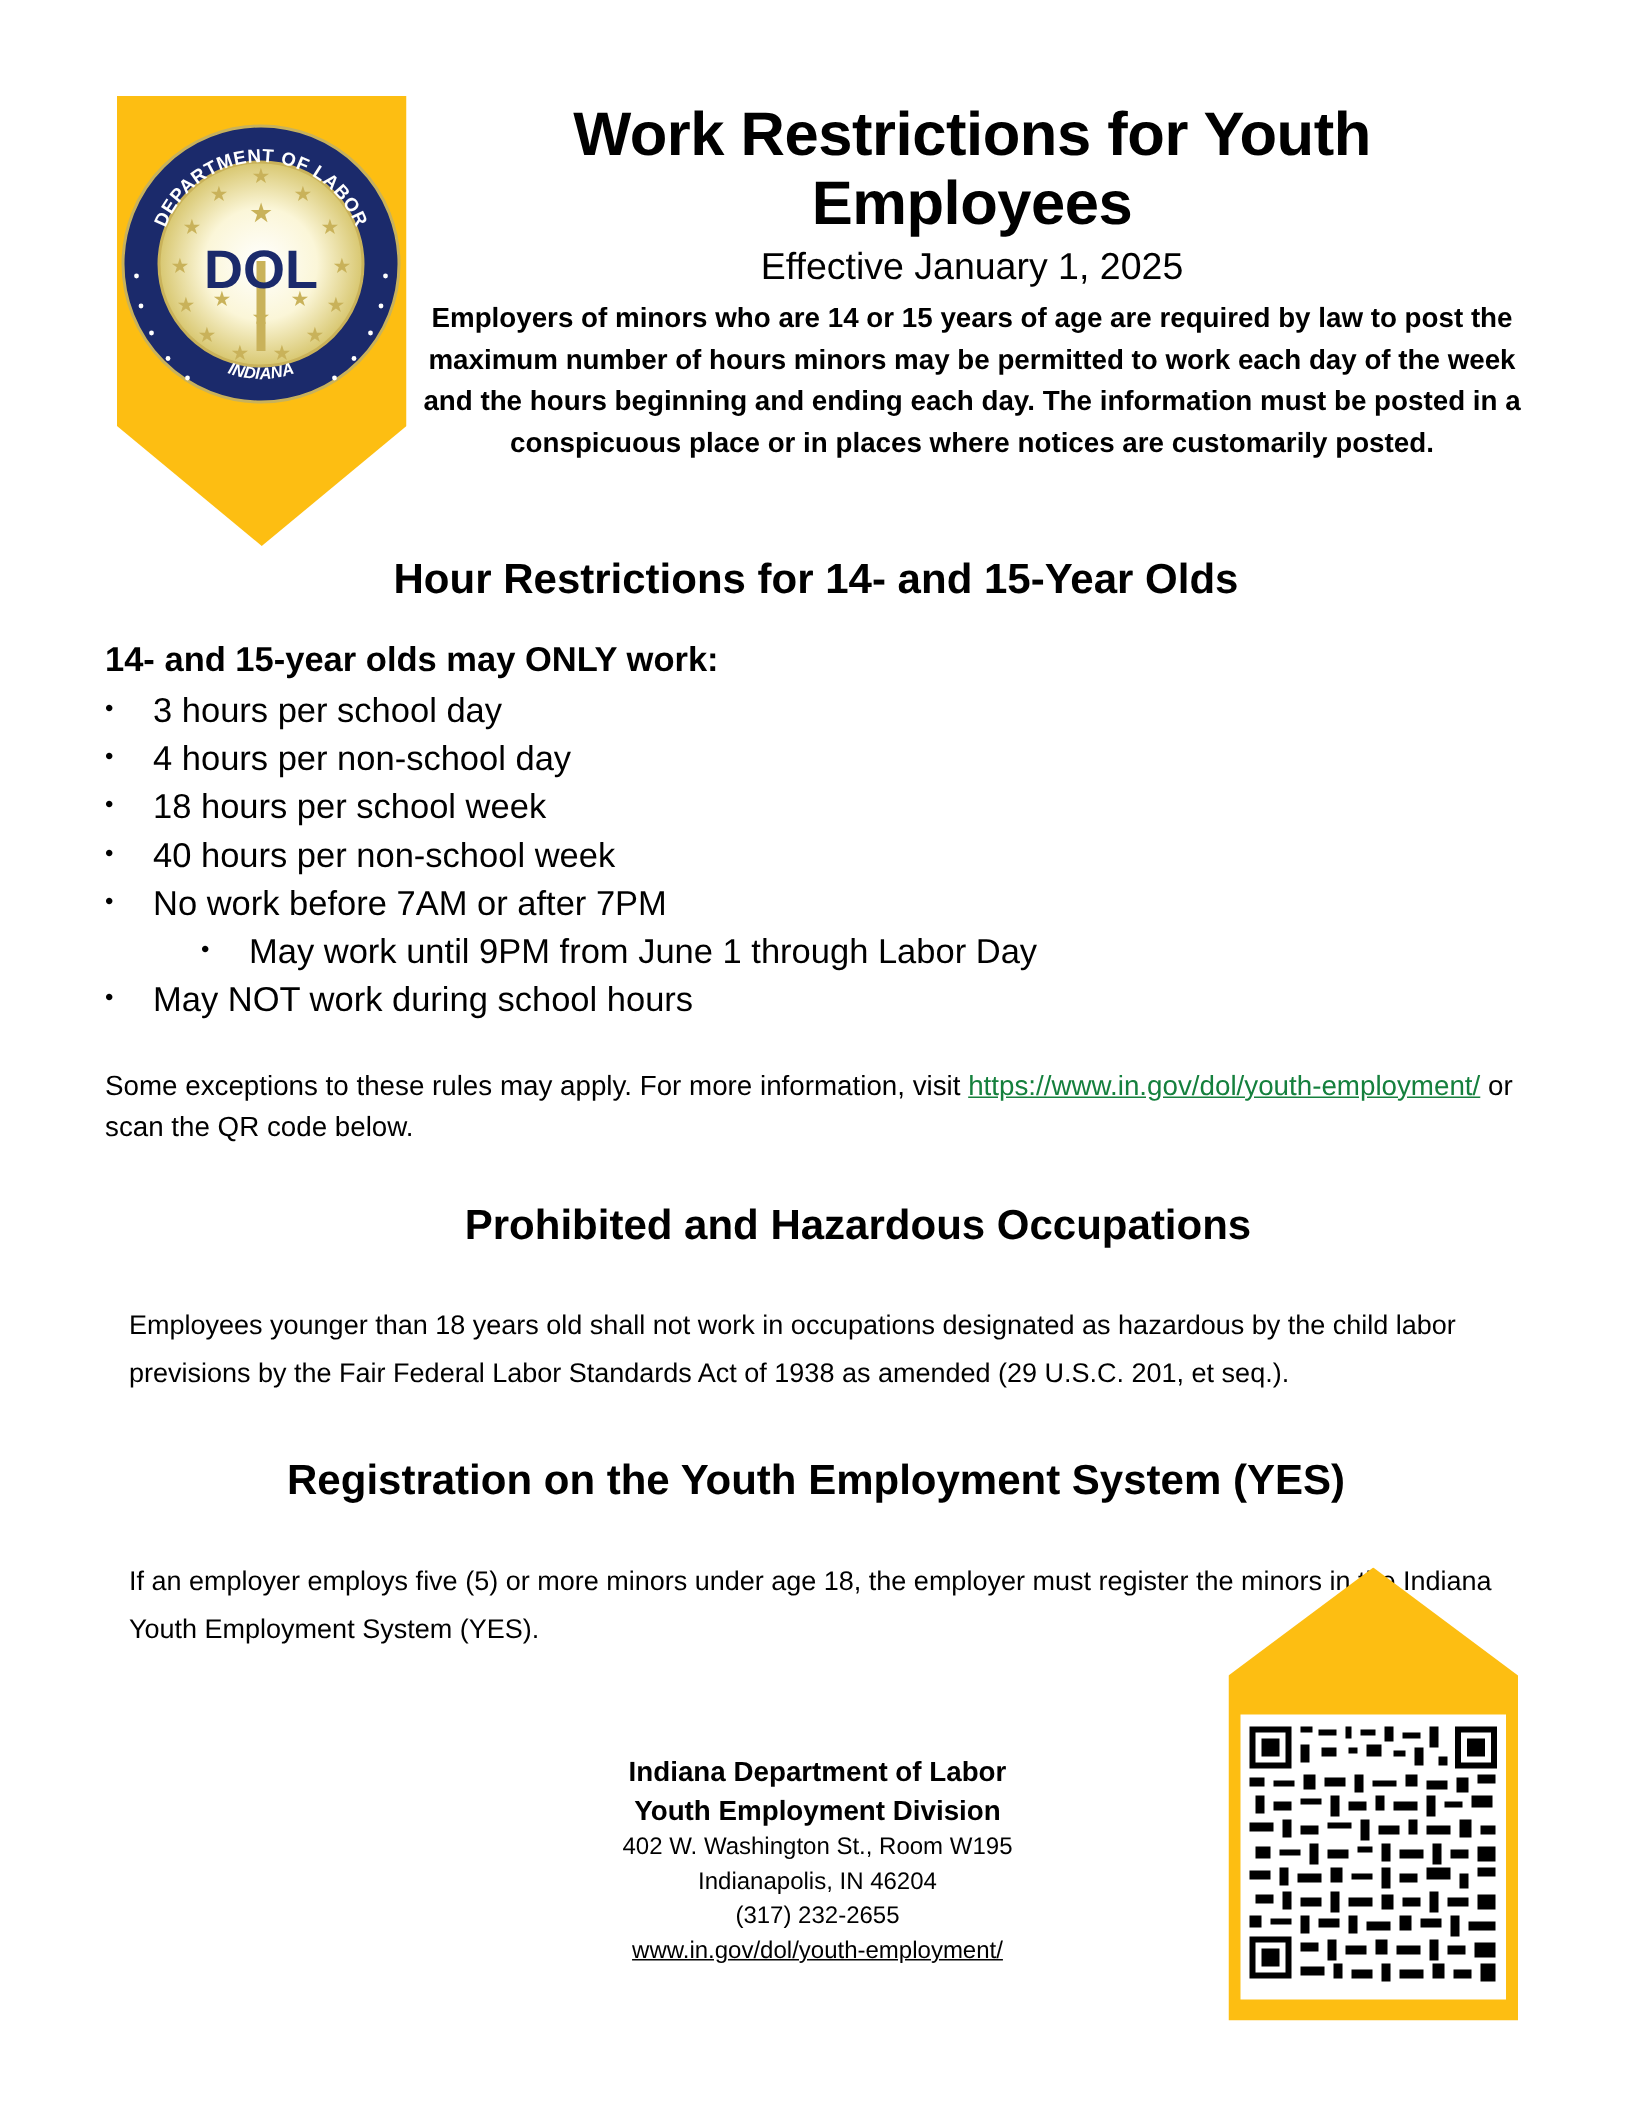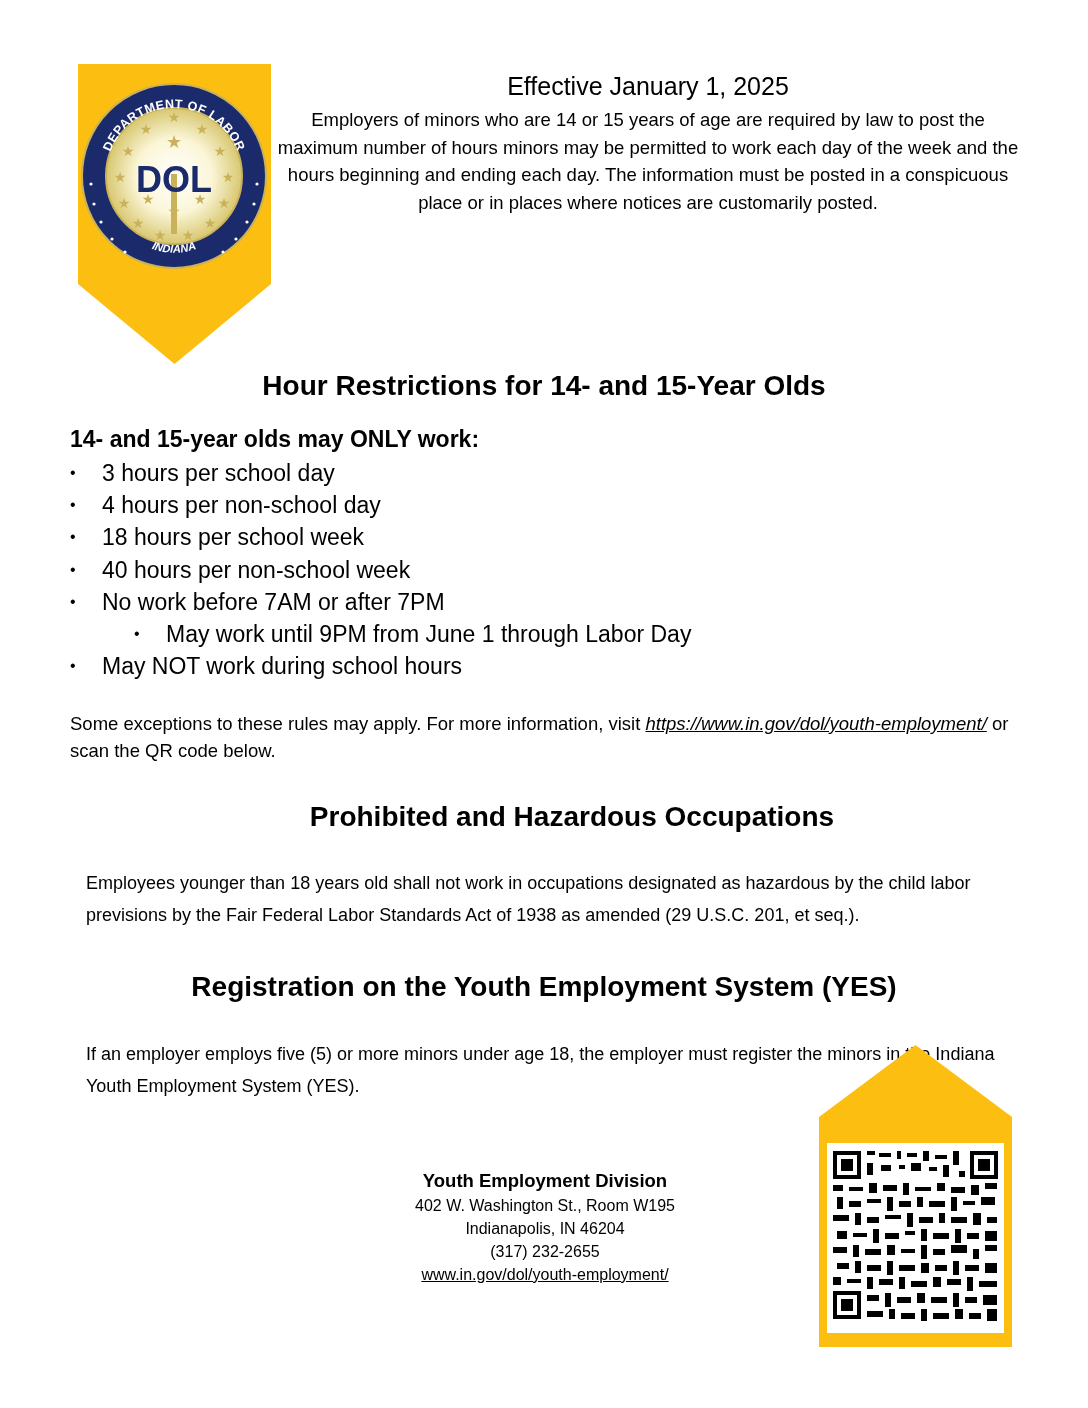--- a/index.html
+++ b/index.html
@@ -5,37 +5,37 @@
     * { box-sizing: border-box; margin: 0; padding: 0; }
     html, body { width: 1088px; height: 1408px; background: #ffffff; overflow: hidden; }
     body { position: relative; font-family: "Liberation Sans", sans-serif; color: #000; }
 
     .logo-banner { position: absolute; left: 78px; top: 64px; width: 193px; height: 300px; }
     .logo-banner svg { display: block; }
 
     .header { position: absolute; left: 270px; top: 66px; width: 756px; text-align: center; }
     .title { font-size: 41px; font-weight: bold; line-height: 46px; letter-spacing: -0.3px; }
     .effective { font-size: 25px; margin-top: 8px; line-height: 24px; }
-    .intro { font-size: 18.5px; line-height: 27.5px; margin-top: 8px; padding: 0 4px; }
+    .intro { font-size: 18.5px; line-height: 27.5px; margin-top: 8px; padding: 0 4px; font-weight: bold; }
 
     .section-title { position: absolute; left: 0; width: 1088px; text-align: center; font-weight: bold; font-size: 28px; line-height: 34px; }
     #hours-title { top: 369px; }
     #prohibited-title { top: 800px; margin-left: 28px; }
     #registration-title { top: 970px; }
 
     .lead { position: absolute; left: 70px; top: 424px; font-size: 23px; font-weight: bold; line-height: 30px; }
 
     .bullets { position: absolute; left: 70px; top: 457px; list-style: none; }
     .bullets li { position: relative; font-size: 23px; line-height: 32.2px; padding-left: 32px; }
     .bullets li::before { content: "\2022"; position: absolute; left: 0; top: 0; font-size: 16px; }
     .bullets li.sub { padding-left: 96px; }
     .bullets li.sub::before { left: 64px; }
 
     .exceptions { position: absolute; left: 70px; top: 710px; width: 950px; font-size: 18.5px; line-height: 27px; }
-    .link { color: #000000; text-decoration: underline; font-style: italic; }
+    .link { color: #15803d; text-decoration: underline; }
 
     .body-para { position: absolute; left: 86px; width: 950px; font-size: 18px; line-height: 32px; margin-top: 28px; }
     #prohibited-body { top: 839px; }
     #registration-body { top: 1010px; }
 
     .contact { position: absolute; left: 380px; top: 1168px; width: 330px; text-align: center; }
     .contact .org { font-size: 18.5px; font-weight: bold; line-height: 26px; }
     .contact .line { font-size: 16px; line-height: 23px; }
     .contact .url { font-size: 16px; line-height: 23px; text-decoration: underline; }
 
@@ -95,20 +95,21 @@
       <circle cx="179" cy="120" r="1.6"></circle>
         <circle cx="176" cy="140" r="1.6"></circle>
         <circle cx="169" cy="158" r="1.6"></circle>
       <circle cx="158" cy="175" r="1.6"></circle>
         <circle cx="145" cy="188" r="1.6"></circle>
     </g>
   </svg>
 </div>
 
 <div class="header">
+  <div class="title">Work Restrictions for Youth Employees</div>
   <div class="effective">Effective January 1, 2025</div>
   <div class="intro">Employers of minors who are 14 or 15 years of age are required by law to post the maximum number of hours minors may be permitted to work each day of the week and the hours beginning and ending each day. The information must be posted in a conspicuous place or in places where notices are customarily posted.</div>
 </div>
 
 <div class="section-title" id="hours-title">Hour Restrictions for 14- and 15-Year Olds</div>
 <div class="lead">14- and 15-year olds may ONLY work:</div>
 <ul class="bullets">
   <li>3 hours per school day</li>
   <li>4 hours per non-school day</li>
   <li>18 hours per school week</li>
@@ -122,20 +123,21 @@
   <span>Some exceptions to these rules may apply. For more information, visit </span><a class="link">https://www.in.gov/dol/youth-employment/</a><span> or scan the QR code below.</span>
 </div>
 
 <div class="section-title" id="prohibited-title">Prohibited and Hazardous Occupations</div>
 <div class="body-para" id="prohibited-body">Employees younger than 18 years old shall not work in occupations designated as hazardous by the child labor previsions by the Fair Federal Labor Standards Act of 1938 as amended (29 U.S.C. 201, et seq.).</div>
 
 <div class="section-title" id="registration-title">Registration on the Youth Employment System (YES)</div>
 <div class="body-para" id="registration-body">If an employer employs five (5) or more minors under age 18, the employer must register the minors in the Indiana Youth Employment System (YES).</div>
 
 <div class="contact">
+  <div class="org">Indiana Department of Labor</div>
   <div class="org">Youth Employment Division</div>
   <div class="line">402 W. Washington St., Room W195</div>
   <div class="line">Indianapolis, IN 46204</div>
   <div class="line">(317) 232-2655</div>
   <a class="url">www.in.gov/dol/youth-employment/</a>
 </div>
 
 <div class="qr-tag">
   <svg width="193" height="302" viewBox="0 0 193 302">
     <polygon points="96.5,0 193,72 193,302 0,302 0,72" fill="#FDBE12"></polygon>

